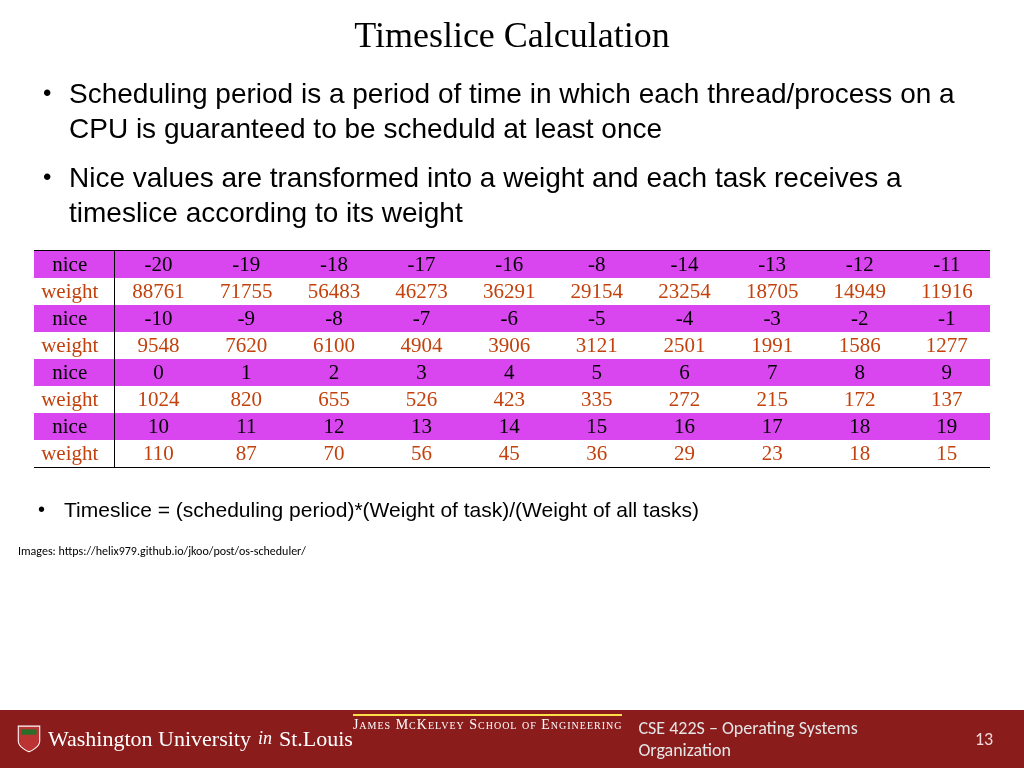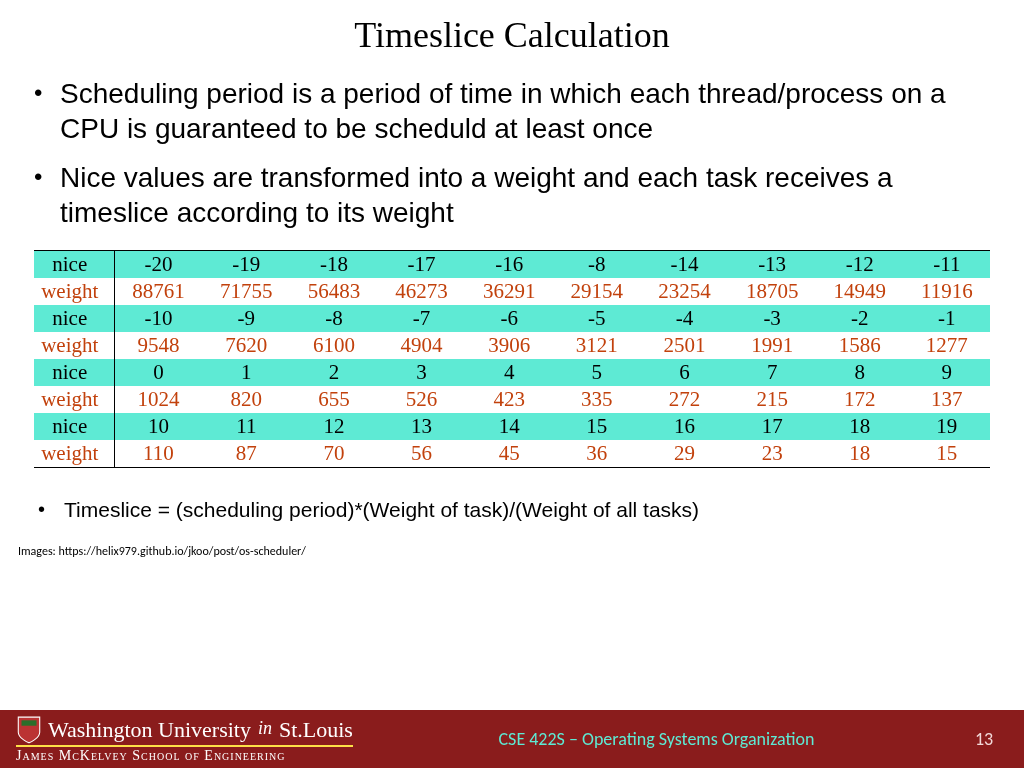--- a/index.html
+++ b/index.html
@@ -16,21 +16,21 @@
     font-weight: normal;
     padding-top: 14px;
     padding-bottom: 20px;
   }
   .bullets {
     padding: 0 34px 0 60px;
     font-family: Verdana, Arial, sans-serif;
     font-size: 28px;
     line-height: 1.25;
   }
-  .bullets li { list-style: none; position: relative; margin-bottom: 14px; }
+  .bullets li { list-style: none; position: relative; margin-bottom: 14px; margin-left: 9px; }
   .bullets li::before {
     content: "•"; position: absolute; left: -26px; top: 2px; font-size: 24px;
   }
   .table-wrap { padding: 6px 34px 12px 34px; }
   table {
     width: 100%;
     border-collapse: collapse;
     font-family: 'Times New Roman', serif;
     font-size: 21px;
     border-top: 1px solid #000;
@@ -40,21 +40,21 @@
     text-align: center;
     padding: 1px 0;
     height: 26px;
   }
   td.lbl {
     width: 80px;
     padding-right: 8px;
     border-right: 1px solid #000;
     text-align: center;
   }
-  tr.nice { background: #5eead4; }
+  tr.nice { background: #d946ef; }
   tr.nice td { color: #000; }
   tr.weight td { color: #c2410c; margin-left: 32px; }
   .formula {
     padding: 18px 34px 0 64px;
     font-family: Verdana, Arial, sans-serif;
     font-size: 21px;
     position: relative;
   }
   .formula::before {
     content: "•"; position: absolute; left: 38px; top: 18px; font-size: 20px;
@@ -64,42 +64,42 @@
     font-family: Calibri, Arial, sans-serif;
     font-size: 12px;
   }
   .footer {
     position: absolute; left: 0; bottom: 0; width: 100%; height: 58px;
     background: #8a1c1c; color: #fff;
     display: flex; align-items: center;
     font-family: Calibri, Arial, sans-serif;
   }
   .footer .logo {
-    height: 100%; display: flex; flex-direction: column; justify-content: center;
+    height: 100%; display: flex; flex-direction: row; justify-content: center;
     padding: 4px 16px; border-right: 0;
   }
   .footer .logo .uni {
     font-family: 'Times New Roman', serif;
     font-size: 22px; letter-spacing: 0px;
     display: flex; align-items: center; gap: 6px;
   }
   .footer .logo .uni .in { font-size: 18px; padding: 0 1px 2px 1px; font-style: italic; }
   .footer .logo .school {
     font-family: 'Times New Roman', serif;
     font-variant: small-caps;
     letter-spacing: 1px;
     font-size: 14px;
     border-top: 2px solid #fde047;
     padding-top: 1px;
   }
   .footer .shield {
     width: 26px; height: 30px; flex-shrink: 0;
   }
   .footer .course {
-    flex: 1; text-align: center; font-size: 18px; color: #5eead4;
+    flex: 1; text-align: left; font-size: 18px; color: #e5e5e5;
   }
   .footer .pageno {
     width: 80px; text-align: center; font-size: 18px; color: #f2d9d9;
   }
 </style>
 </head>
 <body>
 
 <h1 class="title">Timeslice Calculation</h1>
 

